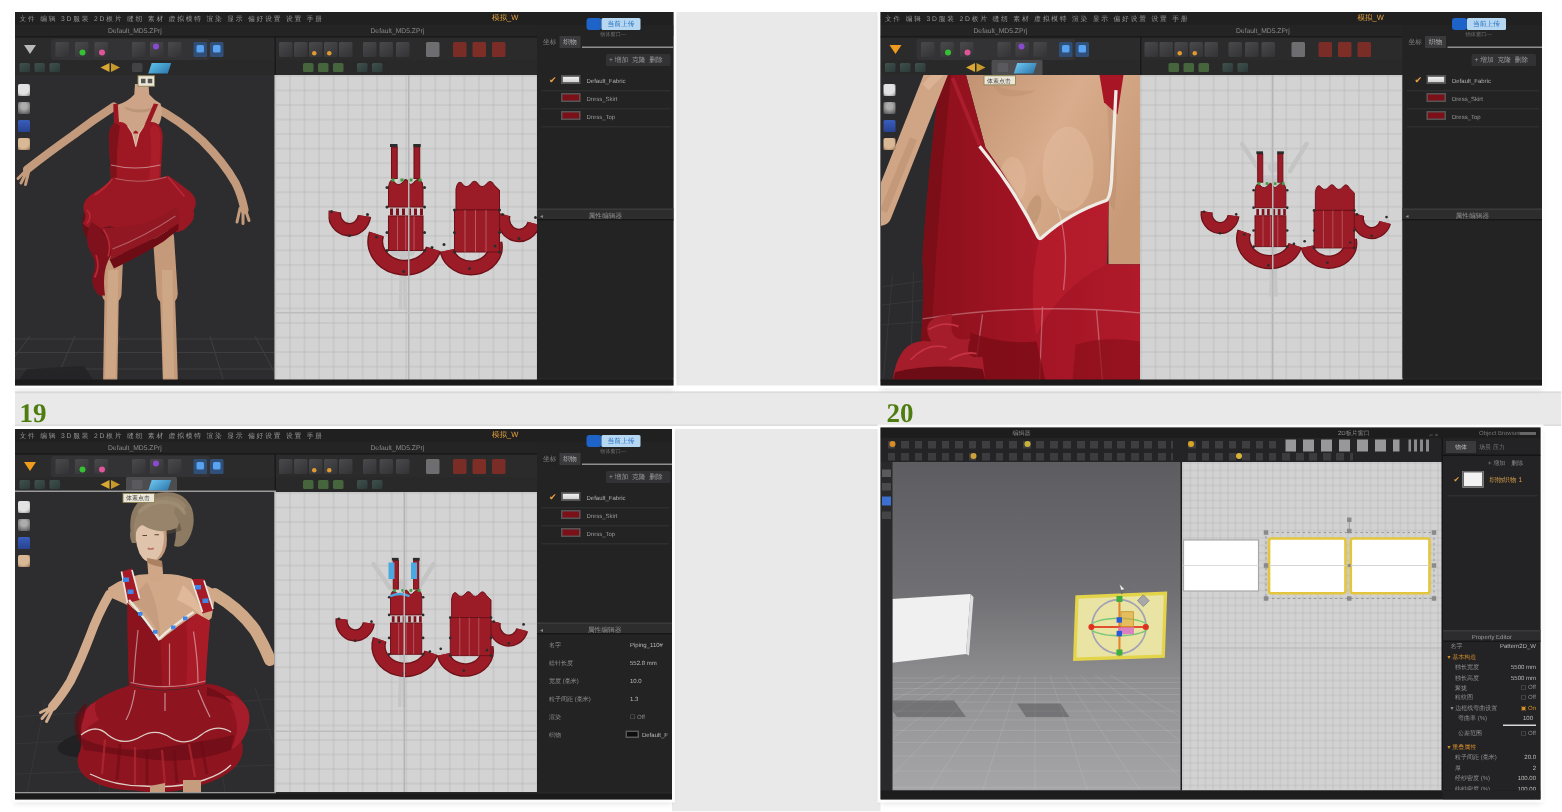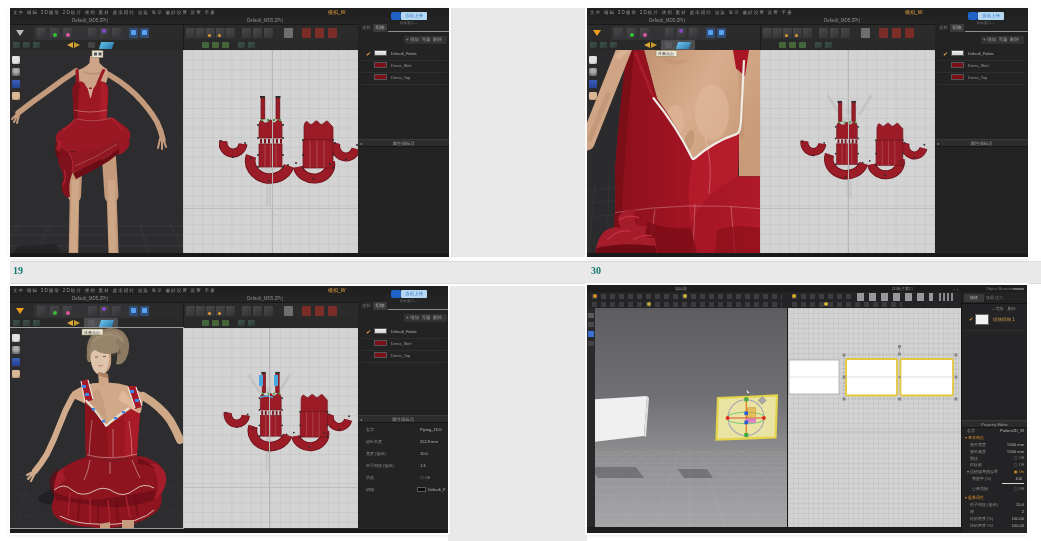--- a/index.html
+++ b/index.html
@@ -1,18 +1,18 @@
 <!DOCTYPE html>
 <html><head><meta charset="utf-8">
 <style>
 *{margin:0;padding:0;box-sizing:border-box}
 html,body{width:1041px;height:541px;background:#fff;overflow:hidden;font-family:"Liberation Sans",sans-serif}
 #page{position:relative;width:1041px;height:541px}
 .gray{position:absolute;background:#e9e9e9}
-.lbl{position:absolute;font-family:"Liberation Serif",serif;font-weight:bold;font-size:10px;color:#0f766e}
+.lbl{position:absolute;font-family:"Liberation Serif",serif;font-weight:bold;font-size:18px;color:#4d7c0f}
 .shot{position:absolute;background:#28282a;overflow:hidden;box-shadow:0 0 0 2px rgba(253,253,253,.96),0 2px 4px rgba(0,0,0,.14)}
 
 .mb{position:absolute;left:0;top:0;right:0;height:9px;background:#202021;color:#969696;font-size:4.5px;line-height:9px;white-space:nowrap;letter-spacing:1.2px;padding-left:3px}
 .ttl{position:absolute;left:0;top:9px;right:0;height:7px;background:#242425}
 .ttl i{position:absolute;top:1px;font-style:normal;font-size:4.5px;color:#8a8a8a;letter-spacing:0}
 .tb1{position:absolute;left:0;top:16px;width:348px;height:16px;background:#2b2b2c;border-top:1px solid #191919}
 .tb2{position:absolute;left:0;top:32px;width:348px;height:10px;background:#29292a}
 .vp{position:absolute;left:0;top:42px;width:173px;height:204px;background:#2d2d2f;overflow:hidden}
 .p2d{position:absolute;left:173px;top:42px;width:175px;height:204px;overflow:hidden;background-color:#d3d3d3;background-image:linear-gradient(rgba(175,175,175,.28) 1px,transparent 1px),linear-gradient(90deg,rgba(175,175,175,.28) 1px,transparent 1px);background-size:9.7px 9.7px}
 .rp{position:absolute;left:348px;top:9px;right:0;bottom:5px;background:#232324}
@@ -115,21 +115,21 @@
  <path d="M13,11 Q11,22 12,32 L11,52 Q11,57 14,57 L18,58 L17,96 L19.5,96 L20,64 L20.5,96 L23,96 L22,58 L26,57 Q29,57 29,52 L28,32 Q29,22 27,11 Z"></path>
  </g>
 </symbol>
 </defs>
 </svg>
 
   <div class="gray" style="left:450px;top:8px;width:137px;height:249px"></div>
   <div class="gray" style="left:10px;top:261px;width:1031px;height:23px;border-top:1px solid #dcdcdc;border-bottom:1px solid #dcdcdc"></div>
   <div class="gray" style="left:448px;top:286px;width:139px;height:255px"></div>
   <div class="lbl" style="left:13px;top:265px">19</div>
-  <div class="lbl" style="left:591px;top:265px">30</div>
+  <div class="lbl" style="left:591px;top:265px">20</div>
 
   <div class="shot" id="shotA" style="left:10px;top:8px;width:439px;height:249px">
     <div class="mb">文件 编辑 3D服装 2D板片 缝纫 素材 虚拟模特 渲染 显示 偏好设置 设置 手册</div>
     <div style="position:absolute;left:318px;top:1px;width:30px;height:7px;color:#e8a33d;font-size:5px;line-height:7px">模拟_W</div>
     <div class="ttl">
         <i style="left:62px">Default_MD5.ZPrj</i>
         <i style="left:237px">Default_MD5.ZPrj</i>
       </div>
     <div class="tb1">
       <div class="arr"></div>

